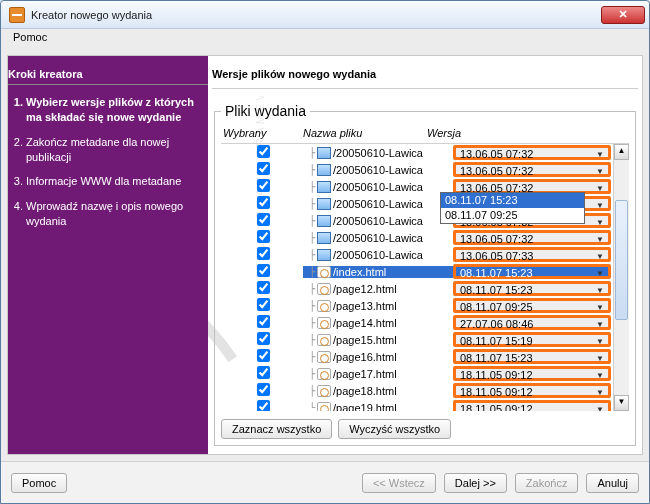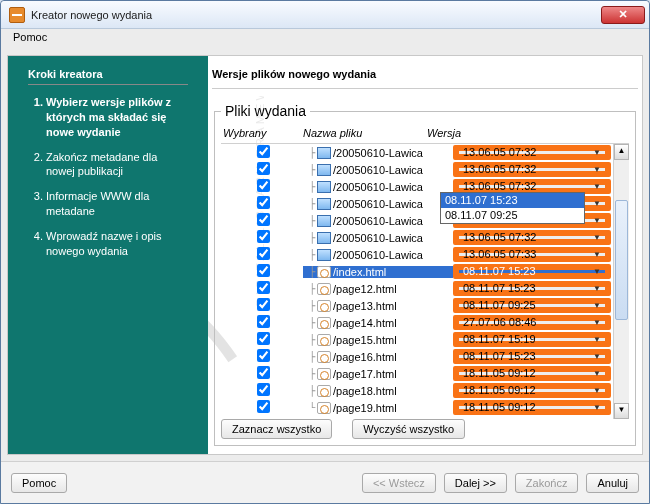--- a/index.html
+++ b/index.html
@@ -10,21 +10,21 @@
   .titlebar .icon::after { content: ""; position: absolute; left: 2px; top: 6px; width: 10px; height: 2px; background: #fff; }
   .titlebar-title { flex: 1; color: #1a1a1a; }
   .close-btn { width: 44px; height: 18px; background: linear-gradient(#e88, #c33); border: 1px solid #8a1a1a; border-radius: 3px; color: #fff; text-align: center; line-height: 14px; font-weight: bold; cursor: pointer; }
   .menubar { height: 20px; padding: 2px 6px; }
   .menubar span { padding: 2px 6px; cursor: pointer; }
   .content { flex: 1; display: flex; margin: 6px; border: 1px solid #c8c8c8; background: #fff; position: relative; overflow: hidden; }
 
   .watermark { position: absolute; left: -30px; top: 40px; width: 320px; opacity: 0.12; pointer-events: none; }
   .watermark svg { width: 320px; height: 400px; }
 
-  .sidebar { width: 200px; background: #0f766e; color: #fff; padding: 12px 20px; position: relative; z-index: 2; }
+  .sidebar { width: 200px; background: #701a75; color: #fff; padding: 12px 0; position: relative; z-index: 2; }
   .sidebar h4 { margin: 0 0 4px 0; font-size: 11px; font-weight: bold; color: #fff; }
   .sidebar hr { border: none; border-top: 1px solid #888; margin: 4px 0 10px; }
   .sidebar ol { margin: 0; padding-left: 18px; }
   .sidebar li { margin-bottom: 10px; line-height: 1.35; }
   .sidebar li.active { font-weight: bold; }
 
   .main { flex: 1; padding: 12px 4px 8px; display: flex; flex-direction: column; position: relative; z-index: 2; }
   .main h4 { margin: 0 0 6px 0; font-weight: bold; }
   .main hr { border: none; border-top: 1px solid #ccc; margin: 2px 0 14px; }
   fieldset { border: 1px solid #bfbfbf; padding: 4px 6px 6px; flex: 1; display: flex; flex-direction: column; min-height: 0; }
@@ -39,35 +39,35 @@
   .rows { flex: 1; overflow: hidden; }
   .row { display: flex; align-items: center; height: 17px; padding: 0 2px; position: relative; }
   .row .cb { width: 80px; text-align: center; }
   .row .cb input { margin: 0; }
   .row .nm { width: 150px; display: flex; align-items: center; gap: 2px; white-space: nowrap; overflow: hidden; }
   .row .nm .tree { color: #999; font-family: monospace; font-size: 10px; white-space: pre; }
   .row .nm .ficon { width: 14px; height: 12px; display: inline-block; }
   .ico-img { background: linear-gradient(#bfe0ff,#7fb8ef); border: 1px solid #3a6fae; }
   .ico-html { background: #fff; border: 1px solid #aaa; border-radius: 2px; position: relative; }
   .ico-html::after { content: ""; position: absolute; left: 2px; top: 2px; width: 7px; height: 7px; border: 1px solid #d6842b; border-radius: 50%; }
-  .row .vr { flex: 1; background: #eee; border: 6px solid #f97316; border-radius: 2px; height: 15px; line-height: 13px; padding: 0 4px; display: flex; align-items: center; justify-content: space-between; }
+  .row .vr { flex: 1; background: #eee; border: 3px solid #f97316; border-radius: 2px; height: 15px; line-height: 13px; padding: 0 4px; display: flex; justify-content: space-between; }
   .row .vr .caret { font-size: 8px; color: #333; }
   .row.sel .nm { background: #2f6fd0; color: #fff; }
   .row.sel .vr { background: #2f6fd0; color: #fff; }
 
   .dropdown { position: absolute; left: 232px; top: 0; width: 145px; background: #fff; border: 1px solid #666; z-index: 10; }
   .dropdown div { padding: 1px 4px; height: 15px; line-height: 13px; }
   .dropdown div.sel { background: #2f6fd0; color: #fff; }
 
   .scrollbar { width: 16px; background: #efefef; border-left: 1px solid #d0d0d0; display: flex; flex-direction: column; }
   .sb-btn { height: 16px; background: linear-gradient(#fff,#dcdcdc); border: 1px solid #b4b4b4; text-align: center; font-size: 8px; line-height: 12px; }
   .sb-track { flex: 1; position: relative; }
   .sb-thumb { position: absolute; left: 1px; right: 1px; top: 40px; height: 120px; background: linear-gradient(#e9f1fb,#cadcf2); border: 1px solid #9cb7d8; border-radius: 2px; }
 
-  .fs-btns { margin-top: 0; display: flex; gap: 20px; }
+  .fs-btns { margin-top: 8px; display: flex; gap: 6px; }
   .btn { background: linear-gradient(#fdfdfd,#e7e7e7); border: 1px solid #a9a9a9; border-radius: 3px; padding: 3px 10px; cursor: pointer; }
   .btn:disabled, .btn.disabled { color: #9a9a9a; cursor: default; }
 
   .footer { height: 42px; border-top: 1px solid #d0d0d0; background: #f2f2f2; display: flex; align-items: center; justify-content: flex-end; gap: 8px; padding: 0 10px; }
   .footer .left { margin-right: auto; }
 </style>
 </head>
 <body>
 
 <div class="window">

